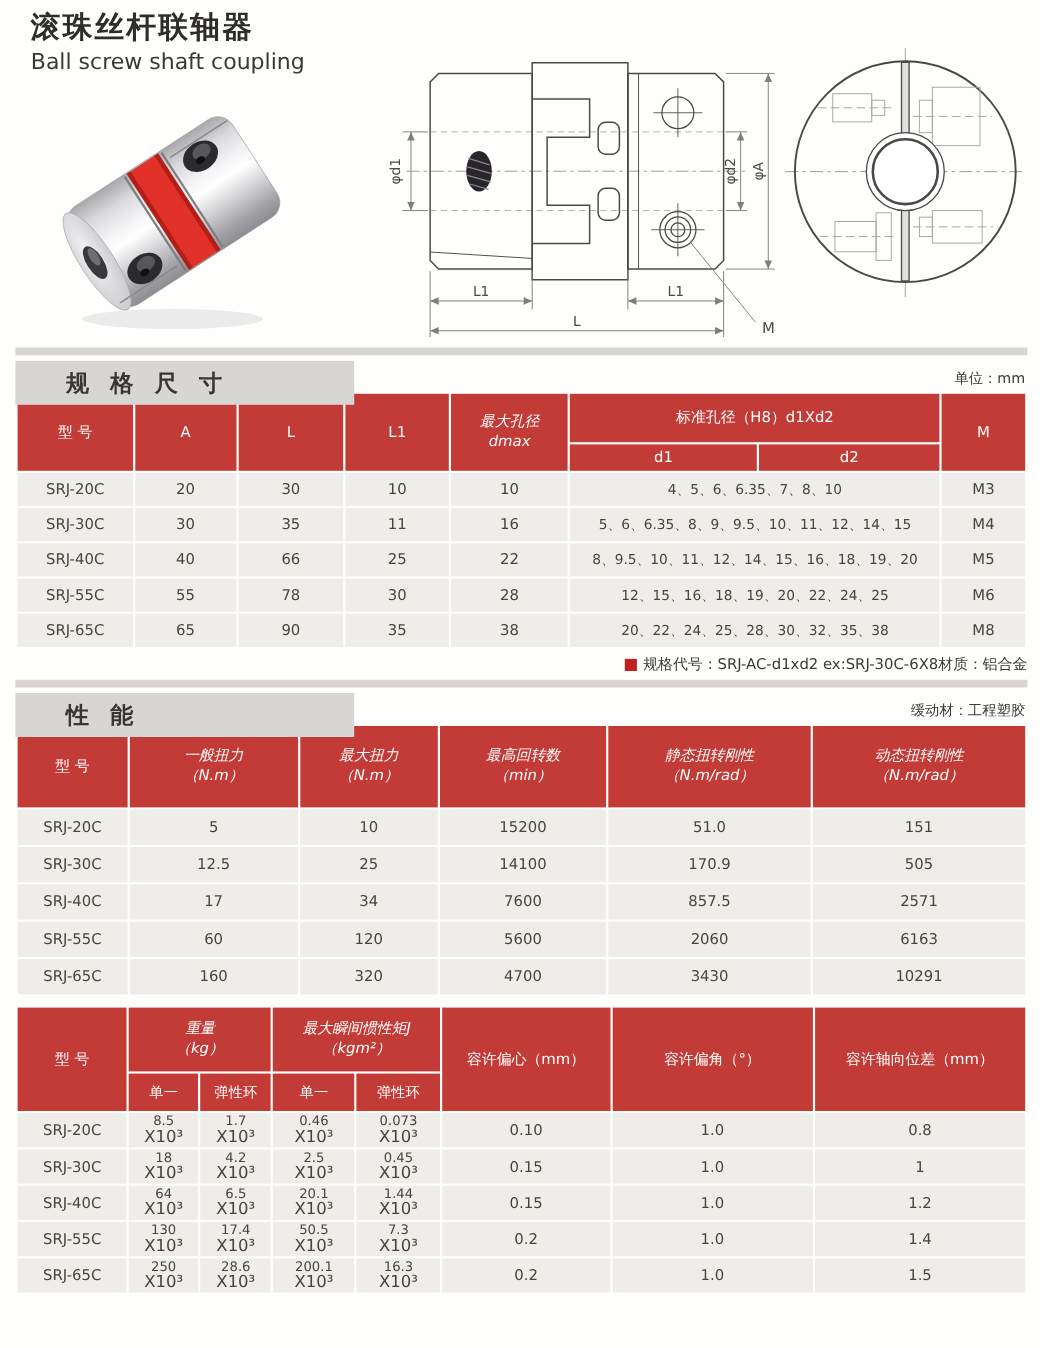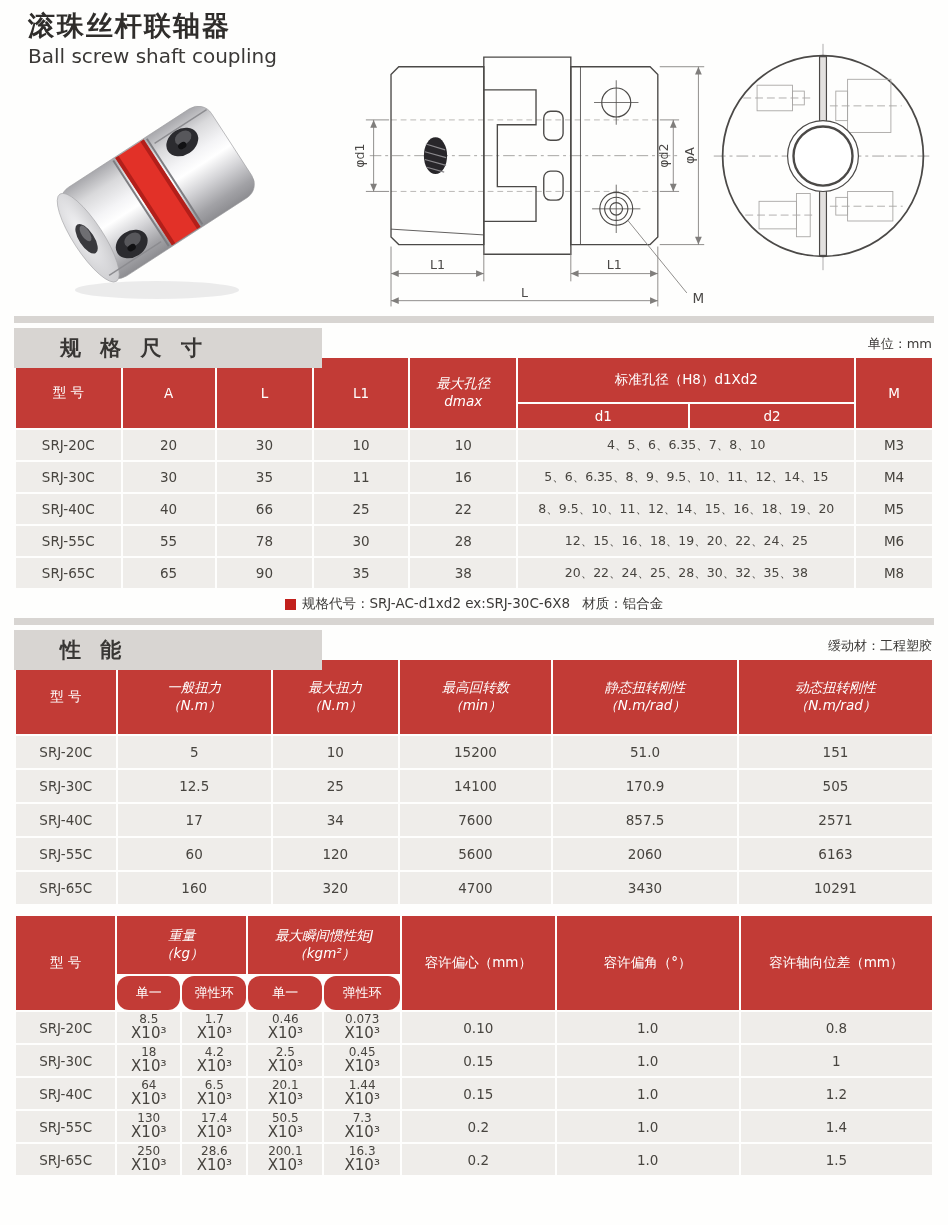--- a/index.html
+++ b/index.html
@@ -35,26 +35,26 @@
   th{background:#c23b36;color:#ffffff;font-weight:normal;font-size:13.5px;vertical-align:middle;padding:0 2px;}
   td{background:#efedea;text-align:center;color:#47443f;font-size:13.5px;vertical-align:middle;padding:0 2px;}
   th .l2, td .l2{display:block;line-height:1.3;font-style:italic;}
   .t1 thead tr.r1 th{height:44px;}
   .t1 thead tr.r2 th{height:24px;}
   .t1 tbody td{height:30px;}
   .t1 td.bores{font-size:12.5px;white-space:nowrap;overflow:hidden;margin-left:44px;}
   .t2 thead th{height:74px;}
   .t2 tbody td{height:32px;}
   .t3 thead tr.r1 th{height:58px;}
-  .t3 thead tr.r2 th{height:34px;font-size:13px;border-radius:12px;}
+  .t3 thead tr.r2 th{height:34px;font-size:13px;}
   .t3 tbody td{height:31px;}
   .t3 td .v{display:block;font-size:12px;line-height:1.05;}
   .t3 td .e{display:block;font-size:15px;line-height:1.05;}
 
-  .specfooter{display:flex;justify-content:center;align-items:center;height:28px;font-size:13.5px;color:#3c3a38;gap:12px;}
+  .specfooter{display:flex;justify-content:flex-end;align-items:center;height:28px;font-size:13.5px;color:#3c3a38;}
   .specfooter .left{display:flex;align-items:center;gap:6px;}
   .sq{width:11px;height:11px;background:#c2201c;display:inline-block;}
   .gap8{height:8px;}
 
   svg text{font-family:"DejaVu Sans","Liberation Sans",sans-serif;}
 </style>
 </head>
 <body>
 
 <div class="page">

